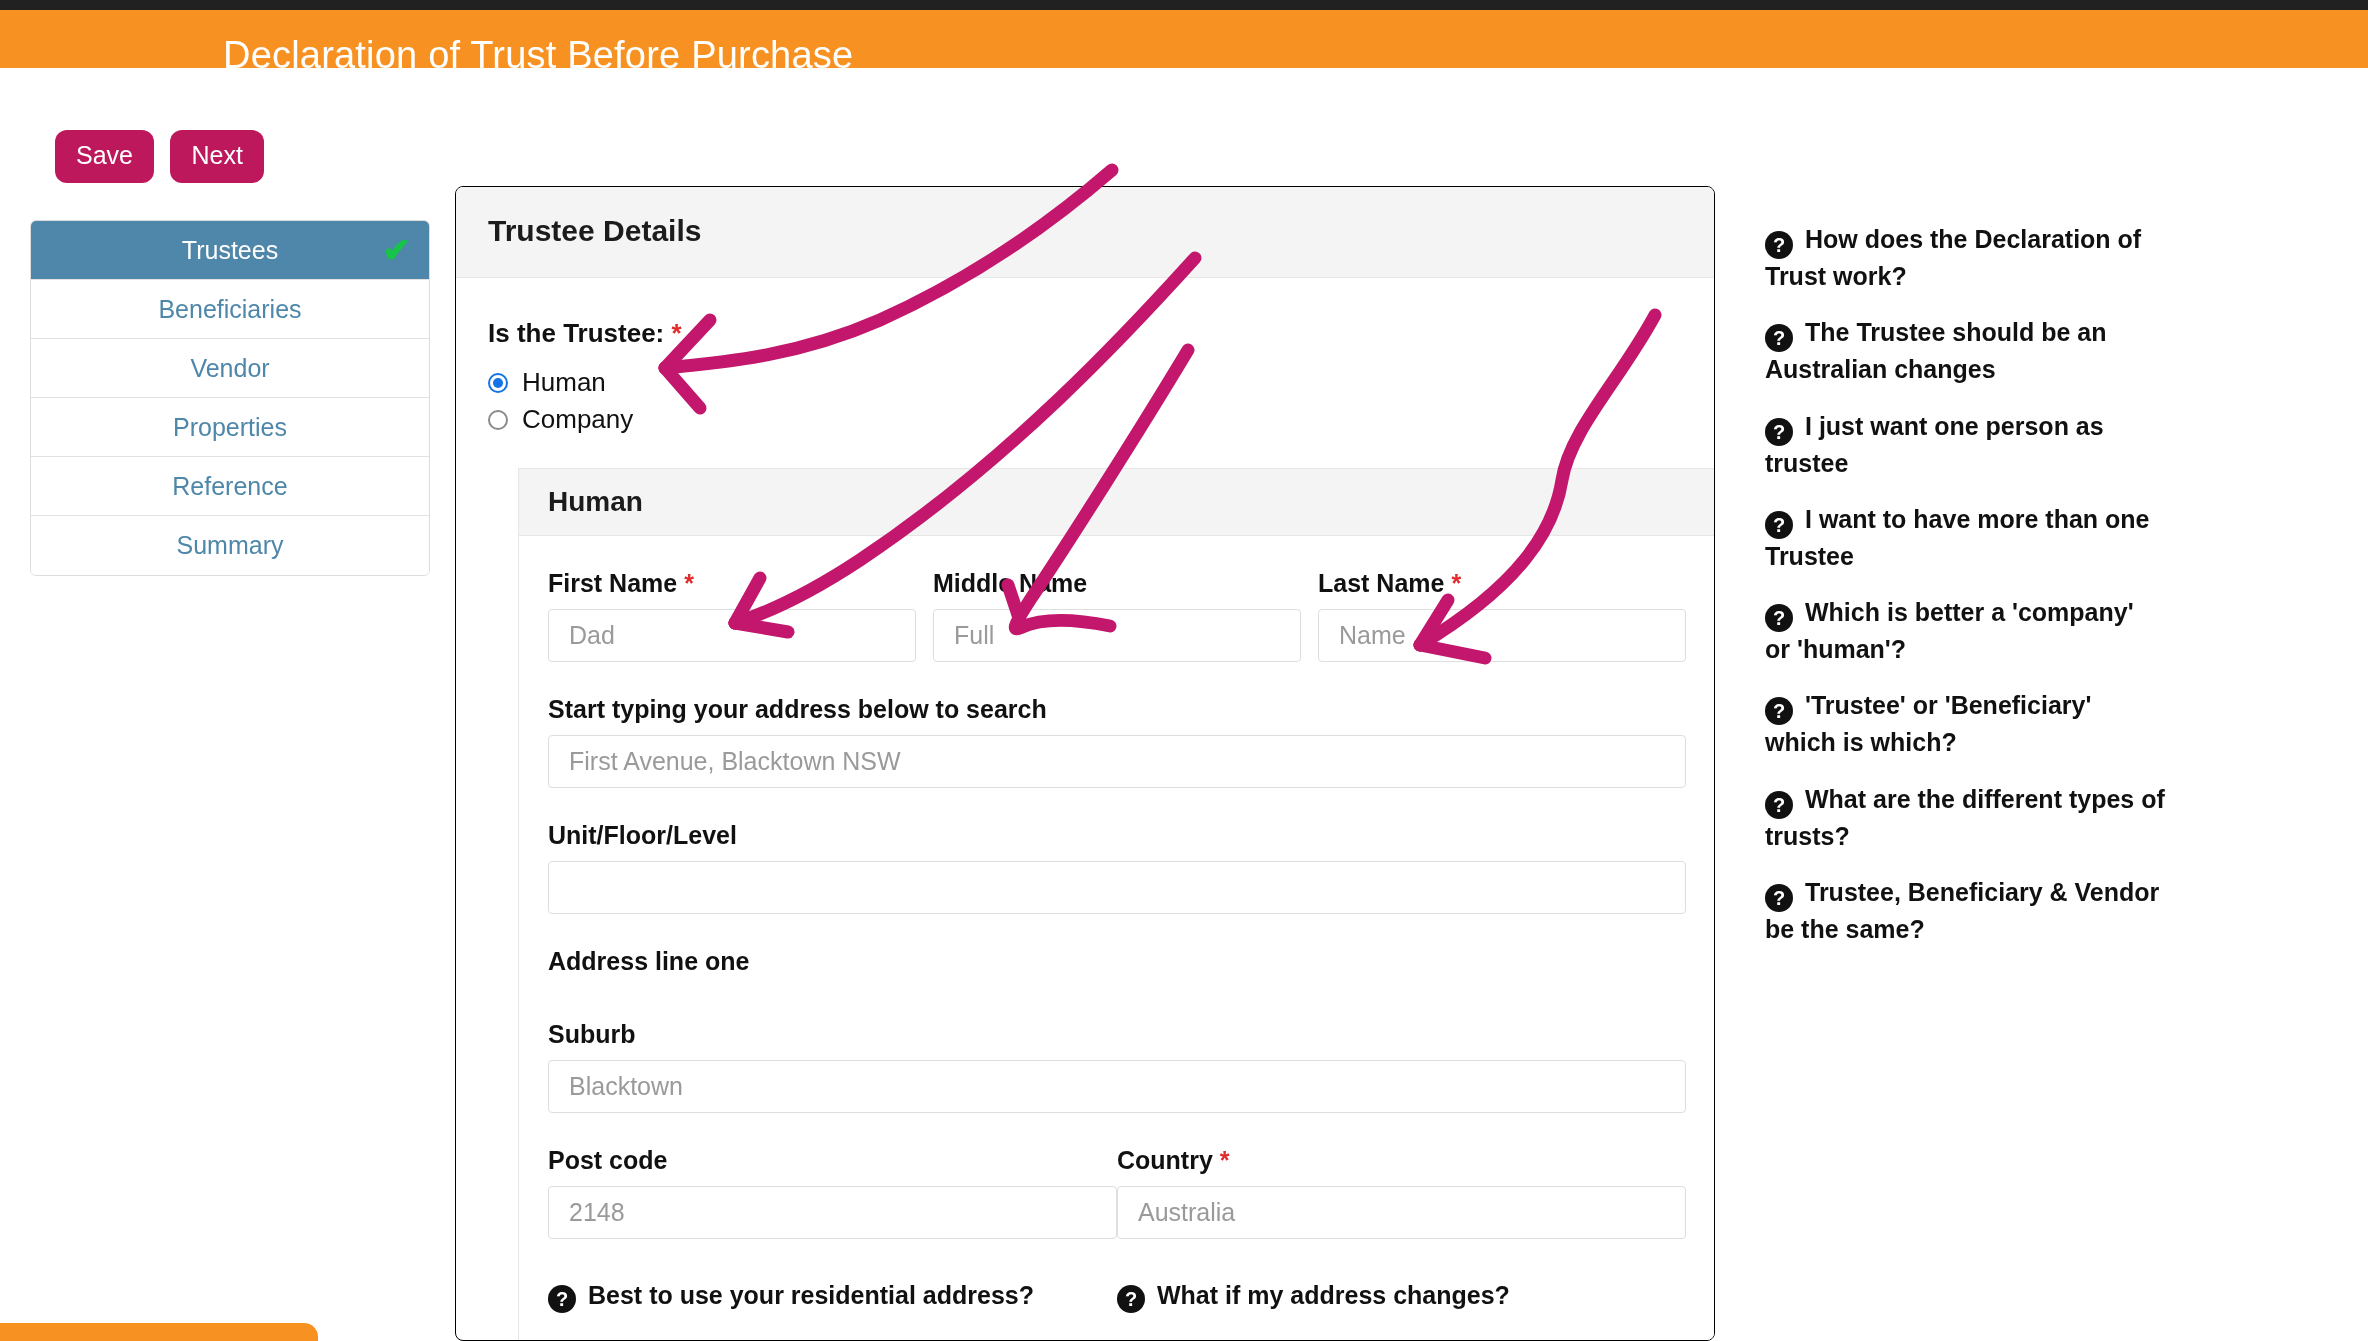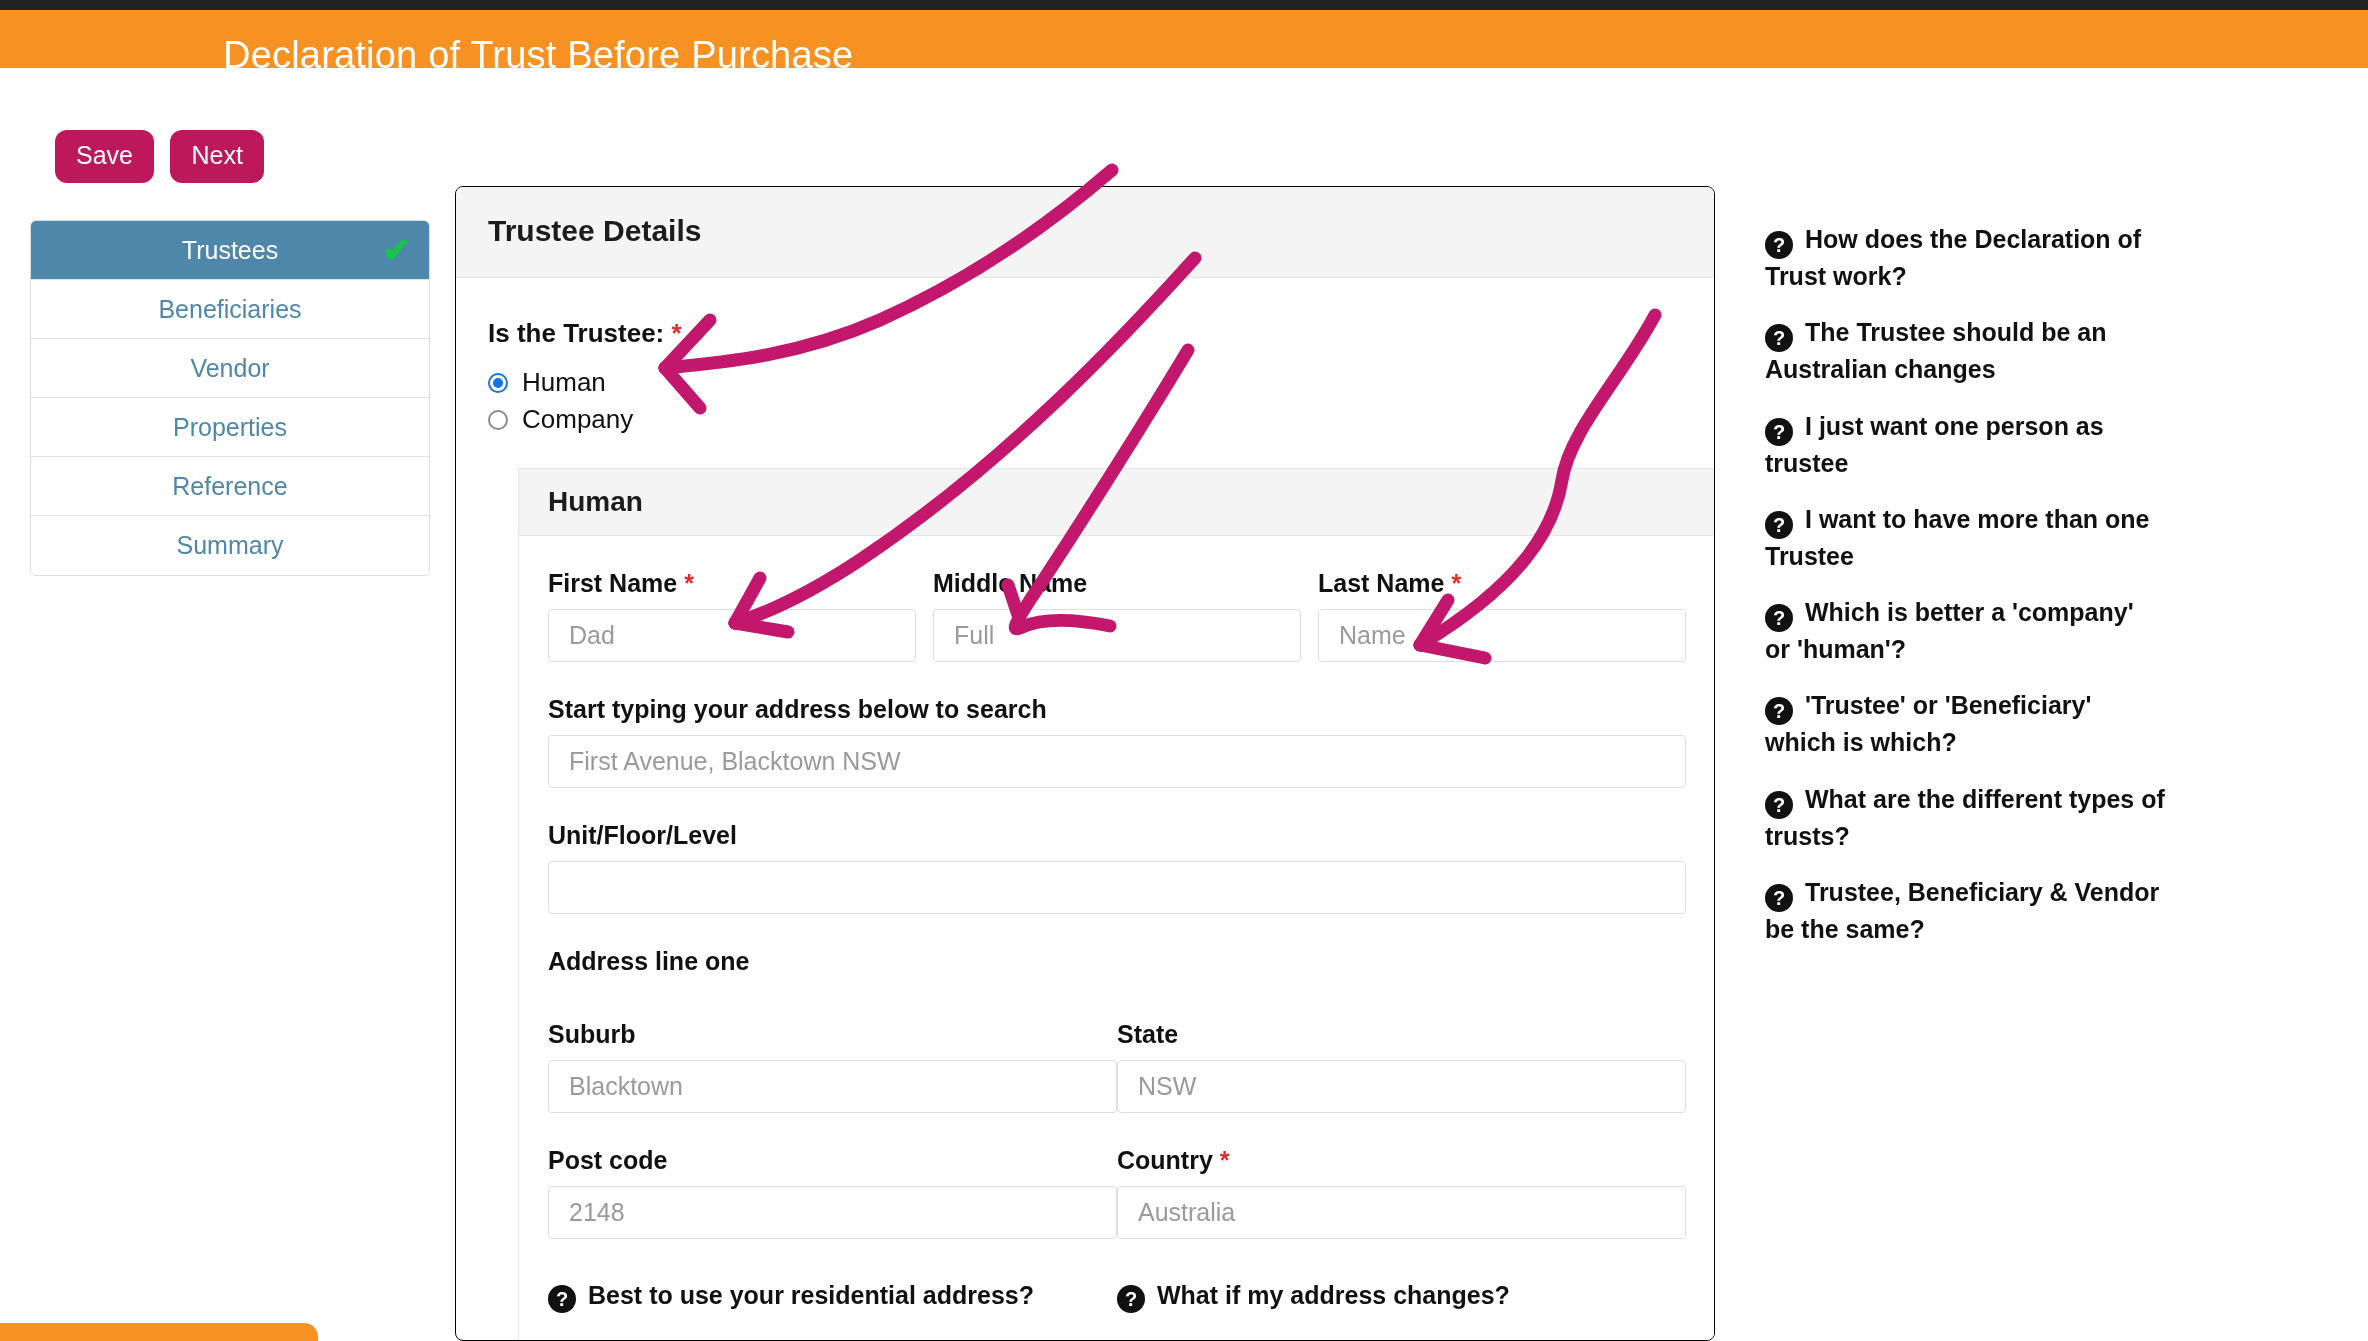--- a/index.html
+++ b/index.html
@@ -241,24 +241,20 @@
           <div class="flabel">Unit/Floor/Level</div>
           <input class="finput" type="text" placeholder="" style="">
 
           <div class="flabel">Address line one</div>
 
           <div class="cols2">
             <div>
               <div class="flabel">Suburb</div>
               <input class="finput" type="text" placeholder="Blacktown" style="">
             </div>
-            <div>
-              <div class="flabel">State</div>
-              <input class="finput" type="text" placeholder="NSW" style="">
-            </div>
           </div>
 
           <div class="cols2">
             <div>
               <div class="flabel">Post code</div>
               <input class="finput" type="text" placeholder="2148" style="">
             </div>
             <div>
               <div class="flabel">
                 <span>Country</span>

